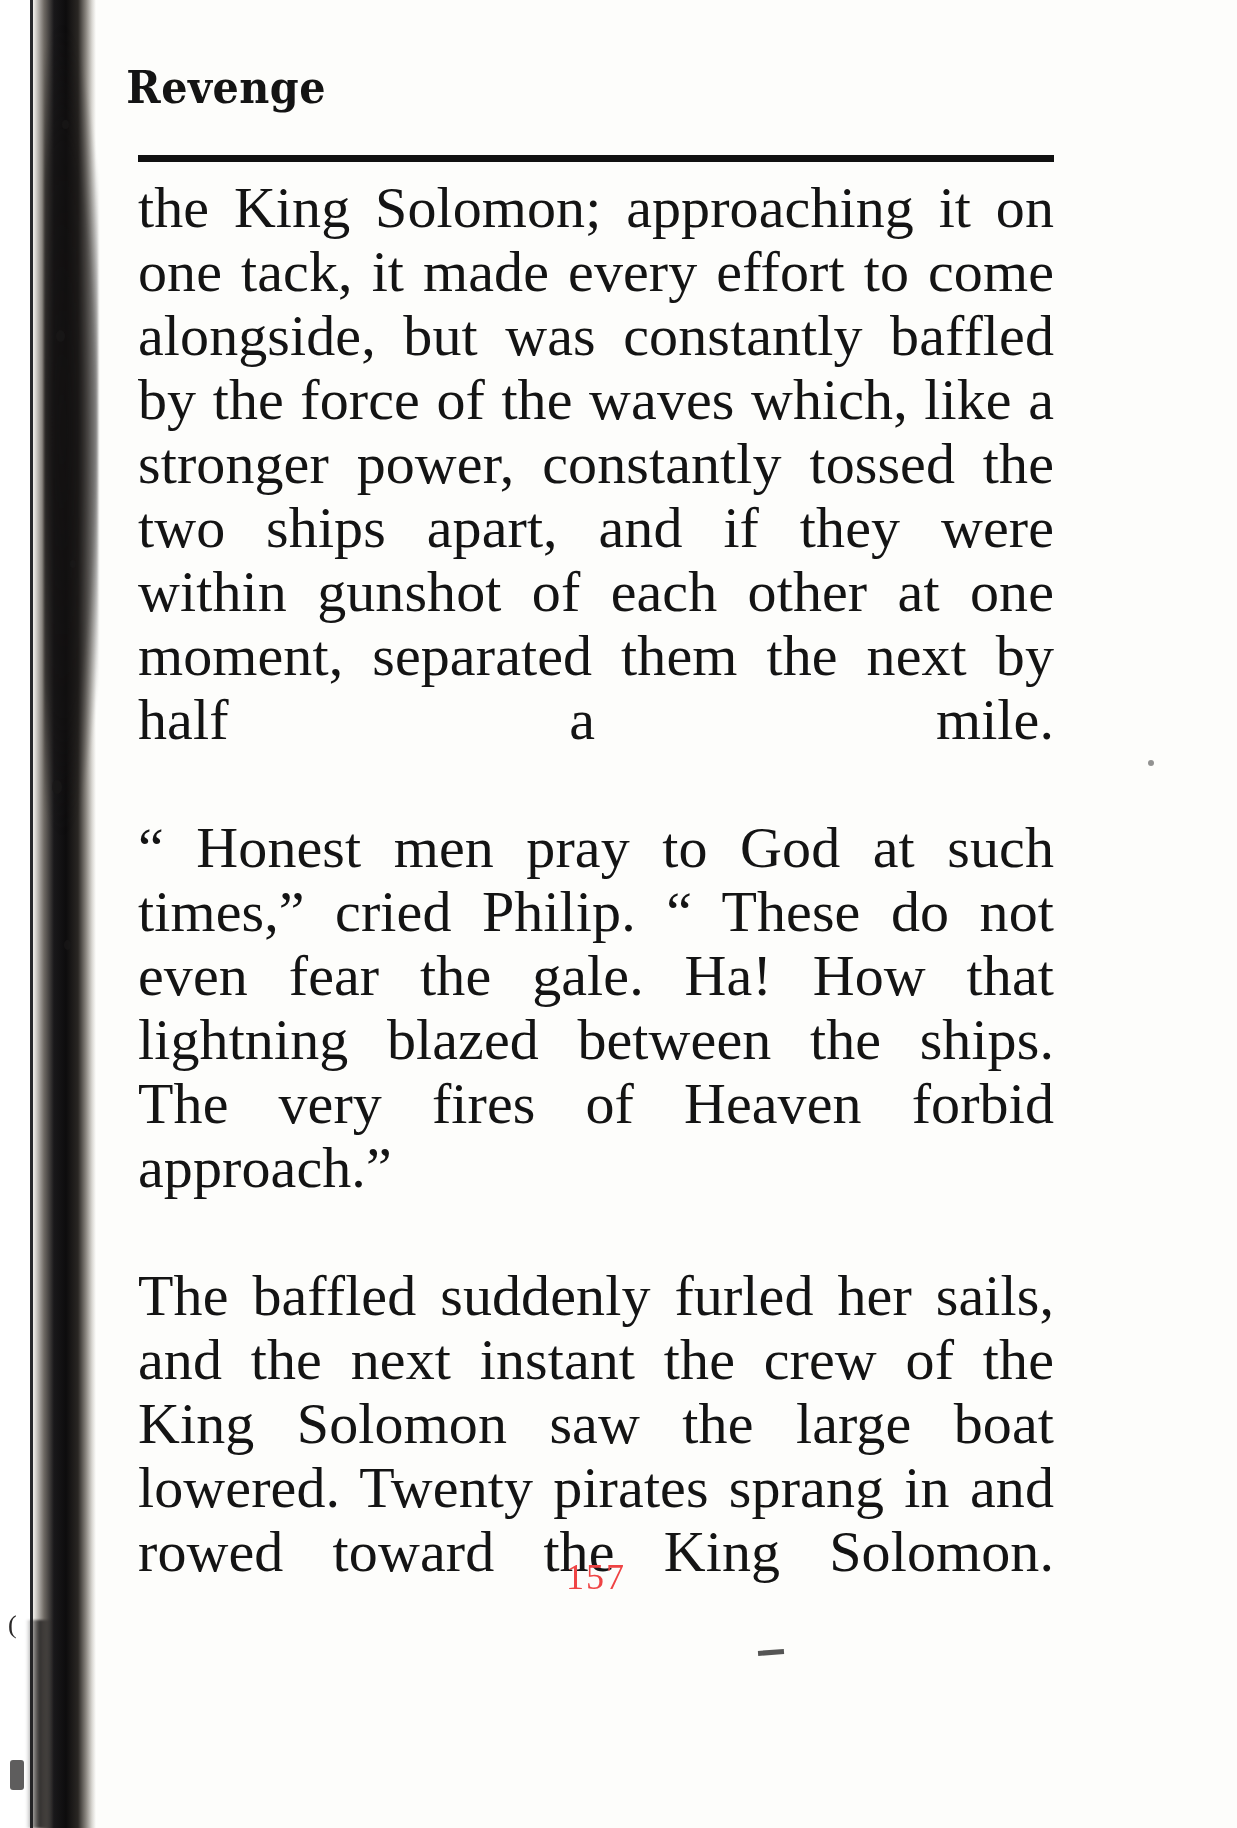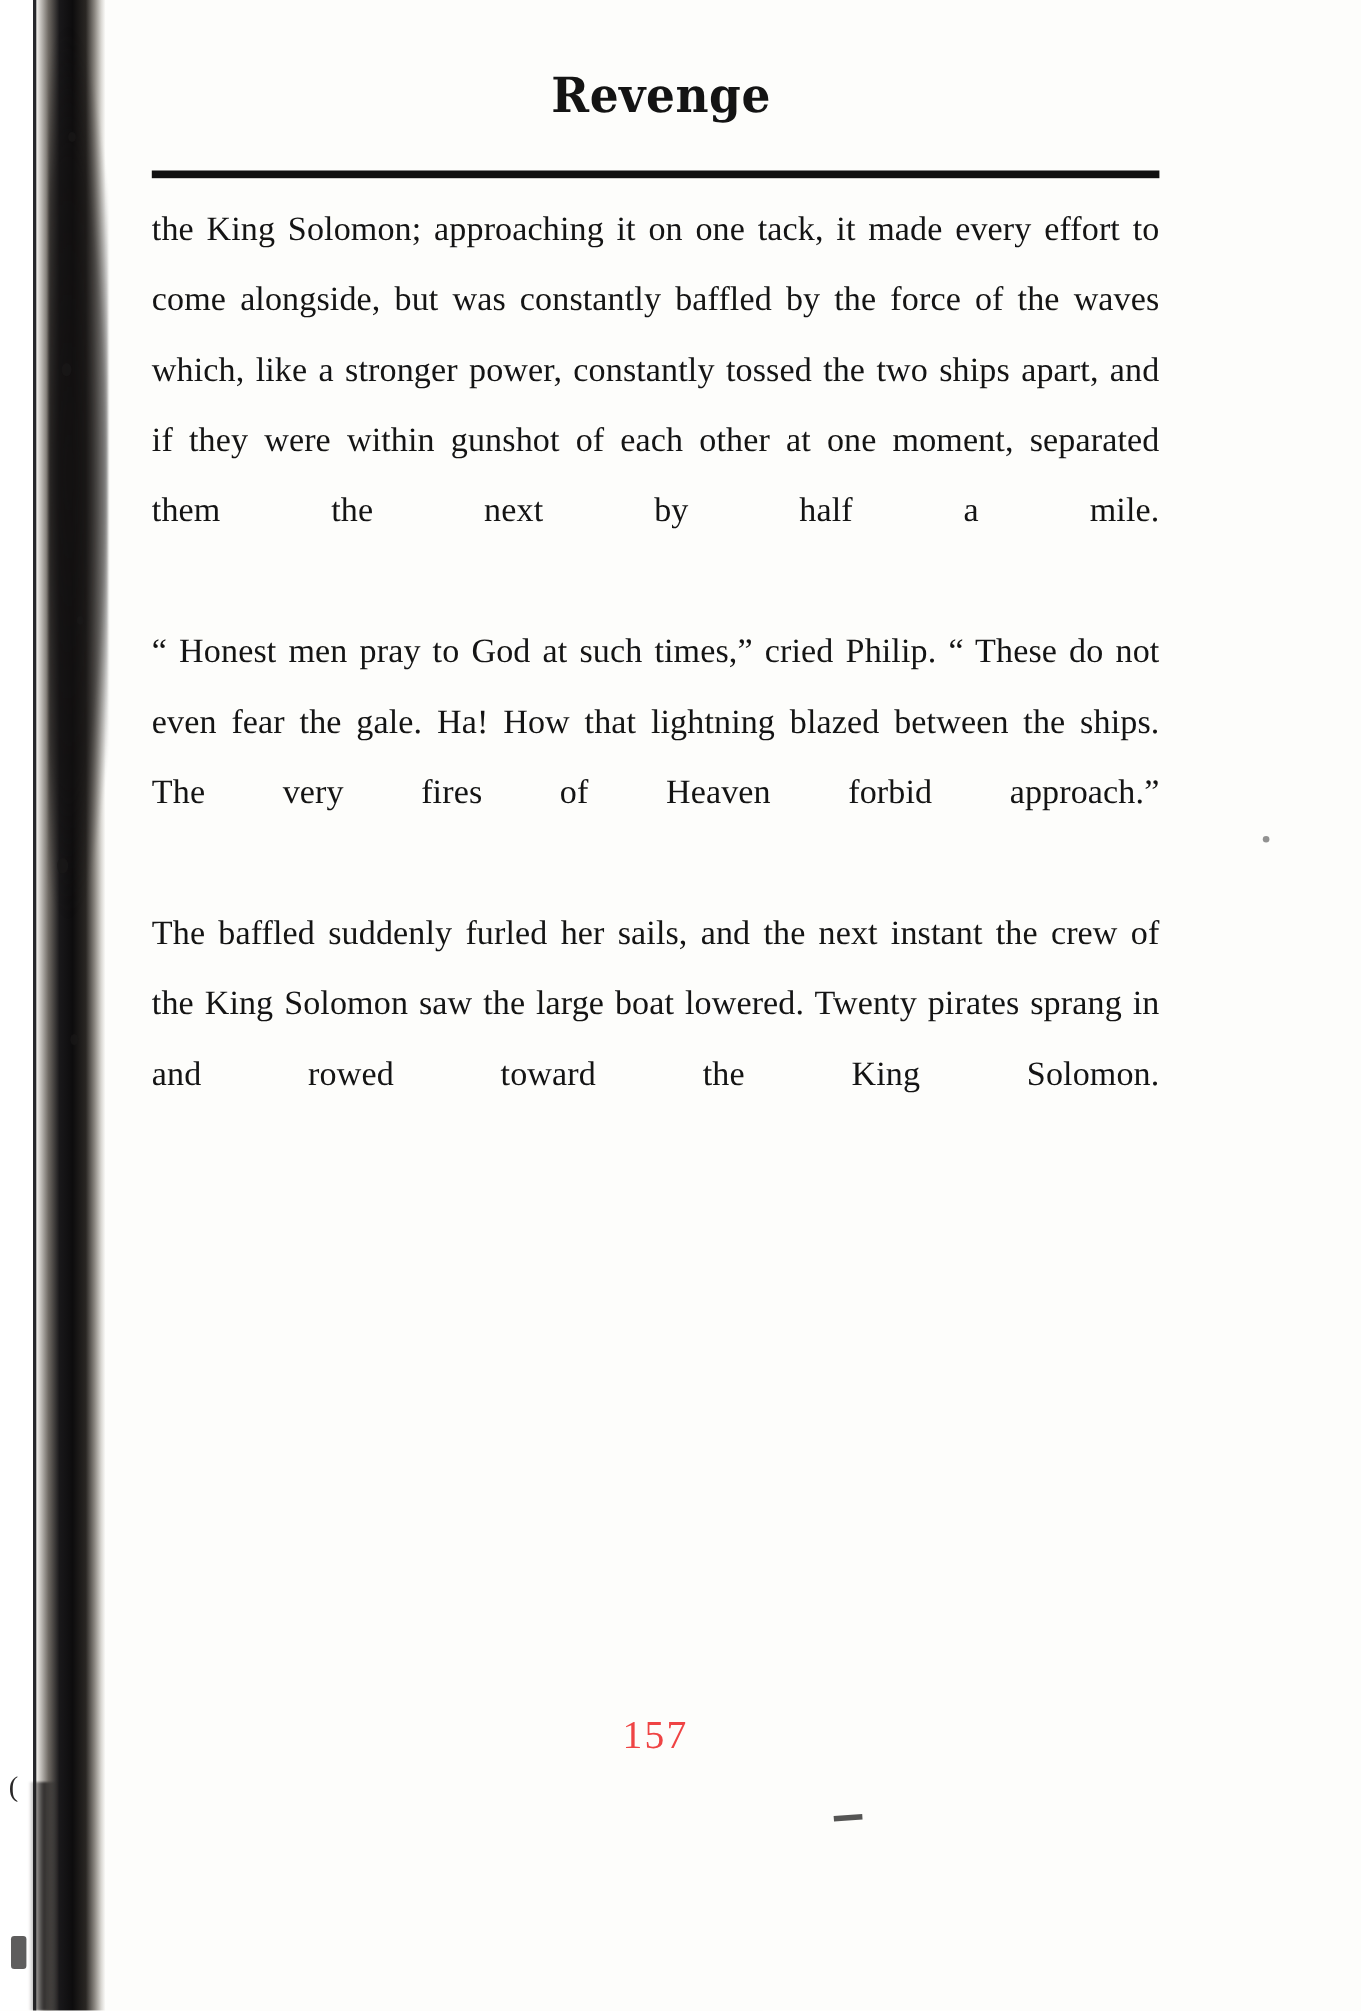--- a/index.html
+++ b/index.html
@@ -80,21 +80,21 @@
     font-size: 26px;
     line-height: 26px;
   }
 
   
   .header {
     position: absolute;
     left: 96px;
     top: 62px;
     width: 1010px;
-    text-align: center;
+    text-align: left;
   }
   .header-title {
     font-family: "DejaVu Serif", serif;
     font-weight: 700;
     font-size: 44px;
     letter-spacing: .5px;
     color: #141414;
     transform: scaleX(.94);
   }
   .rule {
@@ -107,21 +107,21 @@
   }
 
   
   .body {
     position: absolute;
     left: 138px;
     top: 176px;
     width: 916px;
   }
   .para {
-    font-size: 31px;
+    font-size: 58px;
     line-height: 64px;
     color: #141414;
     text-align: justify;
     text-justify: inter-word;
     margin: 0;
     letter-spacing: .1px;
     word-spacing: .5px;
   }
 
   

